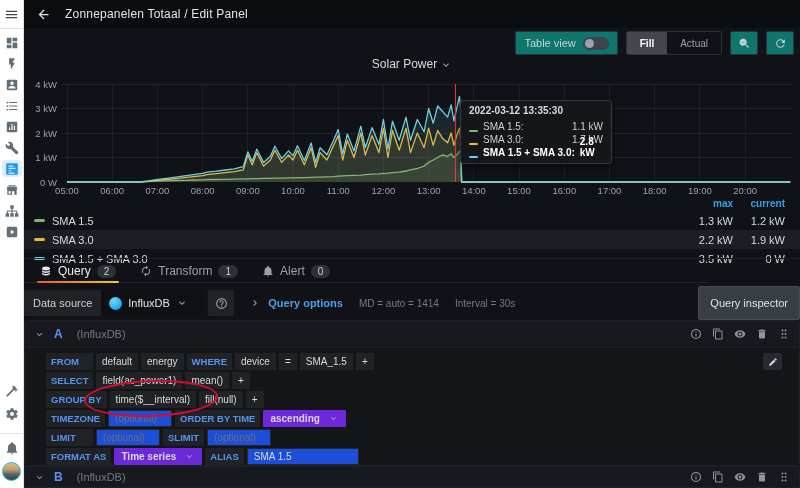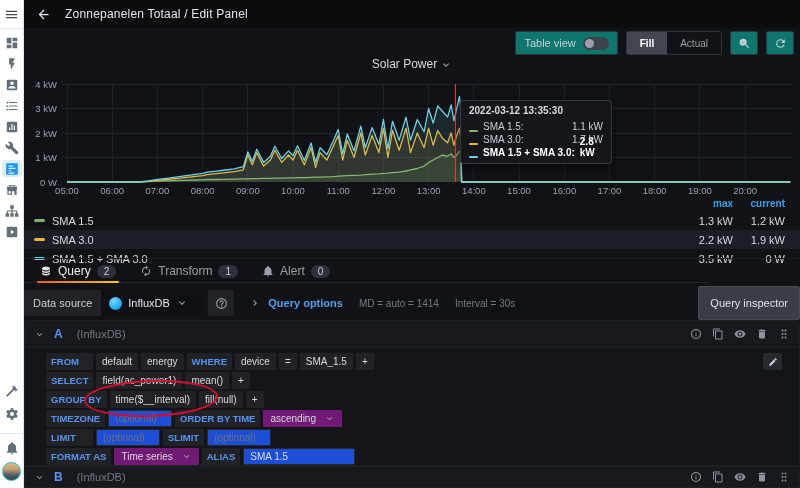--- a/index.html
+++ b/index.html
@@ -84,21 +84,21 @@
   .q-icons{margin-left:auto;display:flex;gap:10px;color:#8e949b;align-items:center;}
   .q-icons span{display:flex;}
   .qbody{padding:5px 10px 0 21px;position:relative;}
   .qrow{display:flex;gap:3px;height:17px;margin-bottom:2px;}
   .qlabel{display:flex;align-items:center;background:#202226;color:#5794f2;font-size:9.5px;font-weight:600;padding:0 5px;border-radius:1px;white-space:nowrap;box-sizing:border-box;}
   .qlabel.first{min-width:47px;}
   .qchip{display:flex;align-items:center;background:#202226;color:#d8d9da;font-size:10px;padding:0 6px;border-radius:1px;white-space:nowrap;}
   .qinput{background:#1d4ed8;border:1px solid #24272c;color:#d8d9da;font-size:10px;padding:0 6px;width:64px;box-sizing:border-box;border-radius:1px;font-family:"Liberation Sans",sans-serif;}
   .qinput::placeholder{color:#6b7076;}
   .qinput.alias{width:112px;}
-  .qselect{display:flex;align-items:center;gap:8px;background:#701a75;color:#d8d9da;font-size:10px;padding:0 7px;border-radius:1px;justify-content:space-between;min-width:72px;box-sizing:border-box;}
+  .qselect{display:flex;align-items:center;gap:8px;background:#6d28d9;color:#d8d9da;font-size:10px;padding:0 7px;border-radius:1px;justify-content:space-between;min-width:72px;box-sizing:border-box;font-weight:bold;}
   .qselect .tb-caret{color:#9aa0a6;}
   .pencil-btn{position:absolute;right:7px;top:0;width:19px;height:17px;background:#26292e;border-radius:2px;display:flex;align-items:center;justify-content:center;color:#c7d0d9;}
   .qcardB{position:absolute;left:24px;top:466px;width:776px;height:22px;background:#17191e;border:1px solid #1d2025;display:flex;align-items:center;padding:0 9px;box-sizing:border-box;}
 
   .annot{position:absolute;left:84px;top:380px;width:130px;height:33px;border:2.5px solid #d40d2e;border-radius:50%;transform:rotate(-2deg);z-index:30;pointer-events:none;}
 </style>
 </head>
 <body>
 
 <div class="root">

